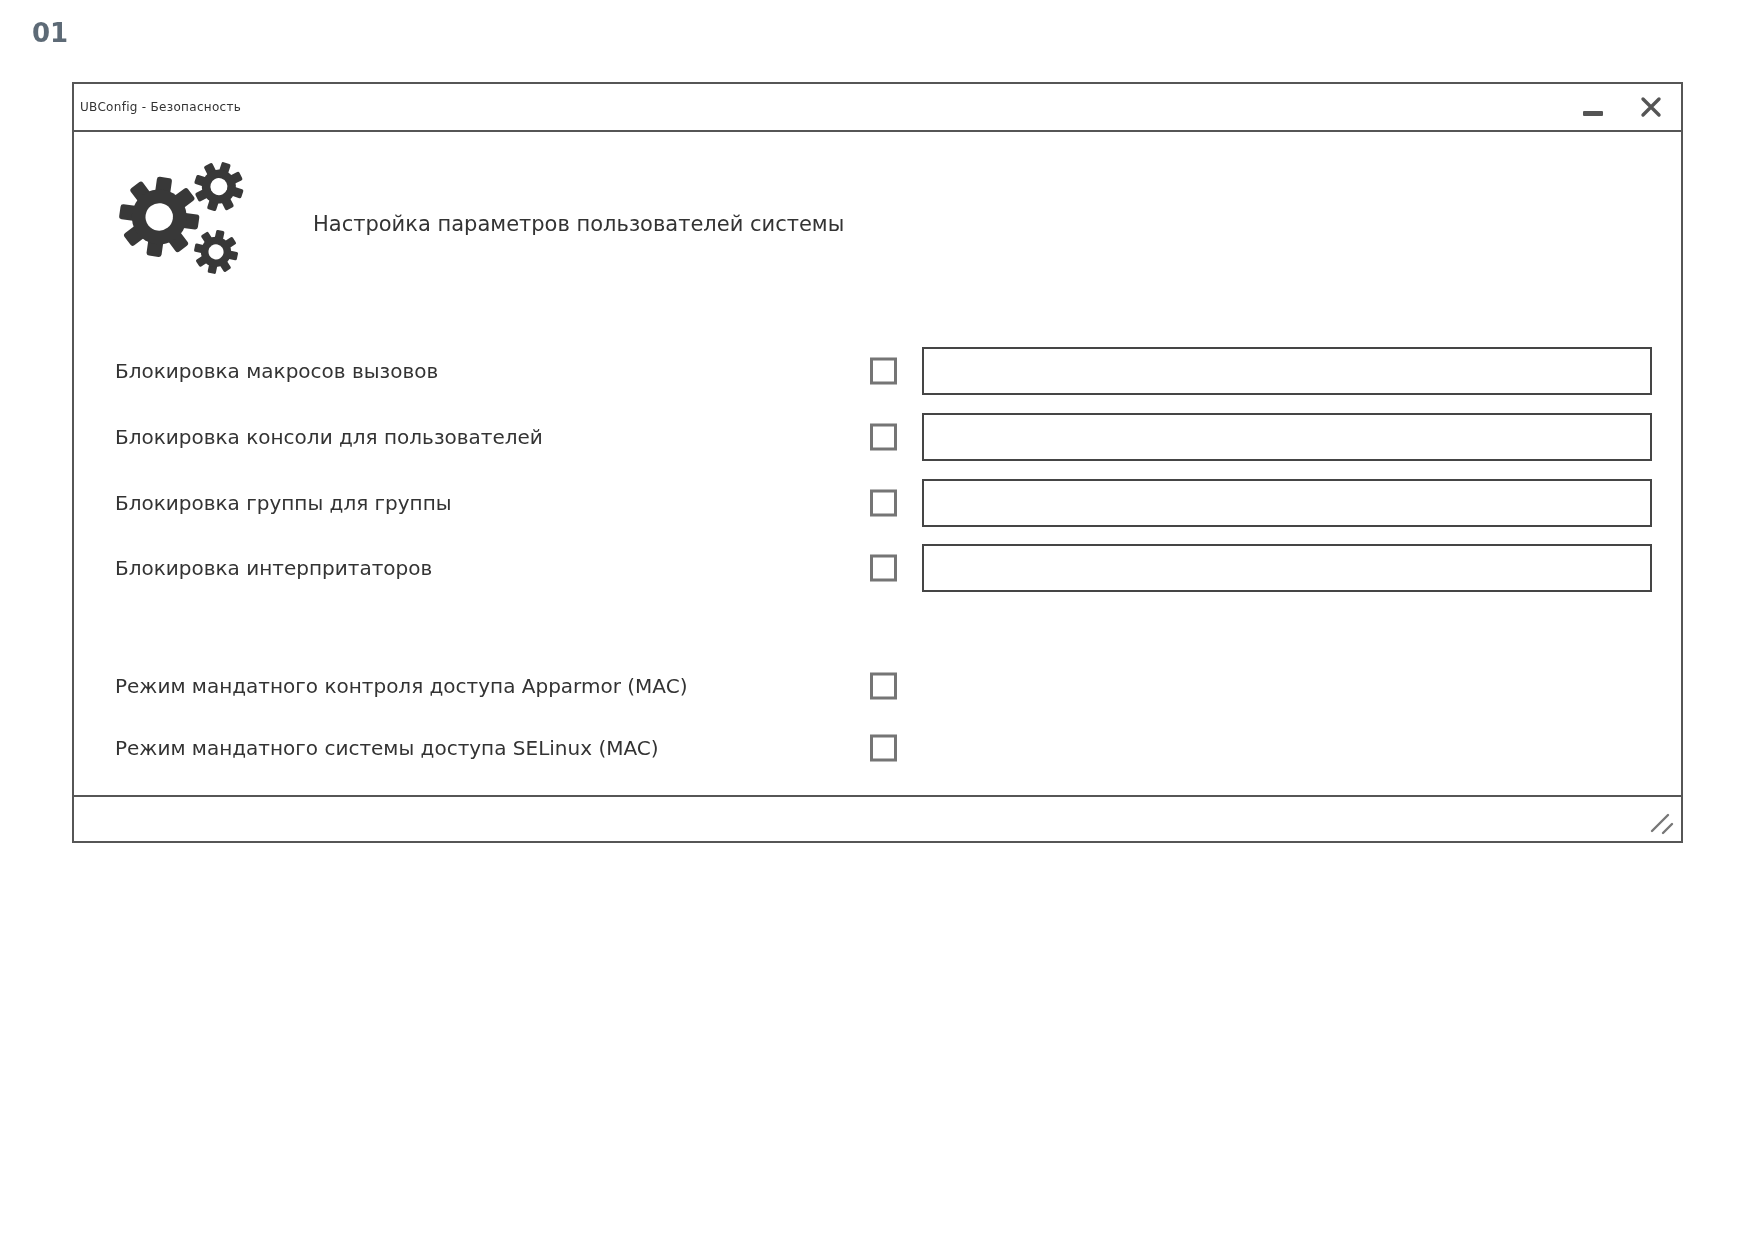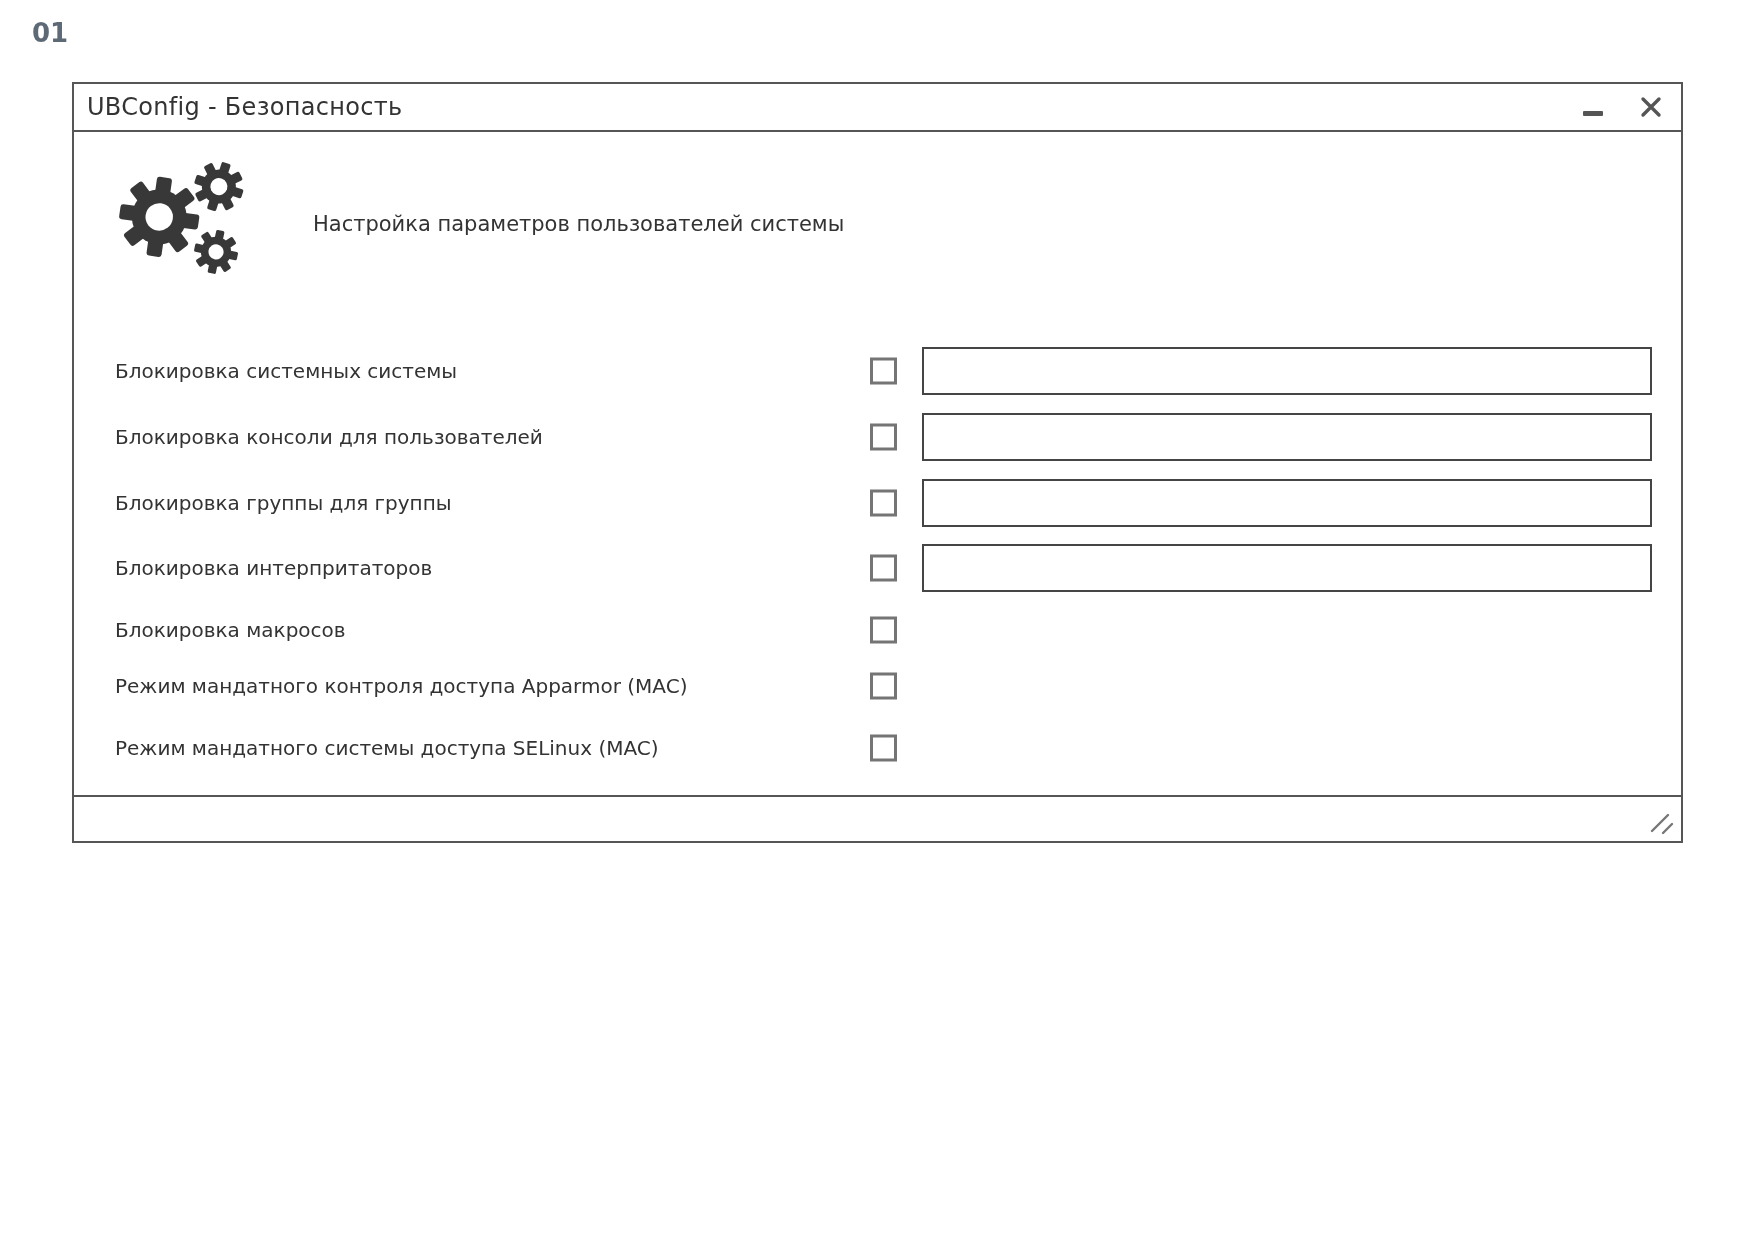--- a/index.html
+++ b/index.html
@@ -35,22 +35,22 @@
   }
 
   
   .titlebar {
     position: absolute; left: 0; top: 0;
     width: 100%; height: 48px;
     border-bottom: 2px solid var(--window-border);
     display: flex; align-items: center;
   }
   .titlebar .title {
-    margin-left: 13px;
-    font-size: 24px; color: var(--text);
+    margin-left: 6px;
+    font-size: 12px; color: var(--text);
     letter-spacing: 0.3px;
   }
   .win-controls {
     position: absolute; right: 14px; top: 0; height: 100%;
     display: flex; align-items: center; gap: 26px;
   }
   .btn {
     width: 32px; height: 32px;
     display: flex; align-items: center; justify-content: center;
     cursor: pointer;
@@ -149,21 +149,21 @@
           <circle r="14.5" fill="#ffffff"></circle>
         </g>
       </defs>
       <use href="#gear" transform="translate(52,73) rotate(8)"></use>
       <use href="#gear" transform="translate(115,41) scale(0.62) rotate(18)"></use>
       <use href="#gear" transform="translate(112,110) scale(0.55) rotate(12)"></use>
     </svg>
     <div class="heading">Настройка параметров пользователей системы</div>
 
     <div class="row" style="top:263px">
-      <span class="row-label">Блокировка системных системы</span>
+      <span class="row-label">Блокировка макросов вызовов</span>
       <span class="checkbox" role="checkbox" aria-checked="false"></span>
       <input class="textfield" type="text" value="" style="">
     </div>
 
     <div class="row" style="top:329px">
       <span class="row-label">Блокировка консоли для пользователей</span>
       <span class="checkbox" role="checkbox" aria-checked="false"></span>
       <input class="textfield" type="text" value="" style="">
     </div>
 
@@ -172,24 +172,20 @@
       <span class="checkbox" role="checkbox" aria-checked="false"></span>
       <input class="textfield" type="text" value="" style="">
     </div>
 
     <div class="row" style="top:460px">
       <span class="row-label">Блокировка интерпритаторов</span>
       <span class="checkbox" role="checkbox" aria-checked="false"></span>
       <input class="textfield" type="text" value="" style="">
     </div>
 
-    <div class="row" style="top:522px">
-      <span class="row-label">Блокировка макросов</span>
-      <span class="checkbox" role="checkbox" aria-checked="false"></span>
-    </div>
 
     <div class="row" style="top:578px">
       <span class="row-label">Режим мандатного контроля доступа Apparmor (MAC)</span>
       <span class="checkbox" role="checkbox" aria-checked="false"></span>
     </div>
 
     <div class="row" style="top:640px">
       <span class="row-label">Режим мандатного системы доступа SELinux (MAC)</span>
       <span class="checkbox" role="checkbox" aria-checked="false"></span>
     </div>

